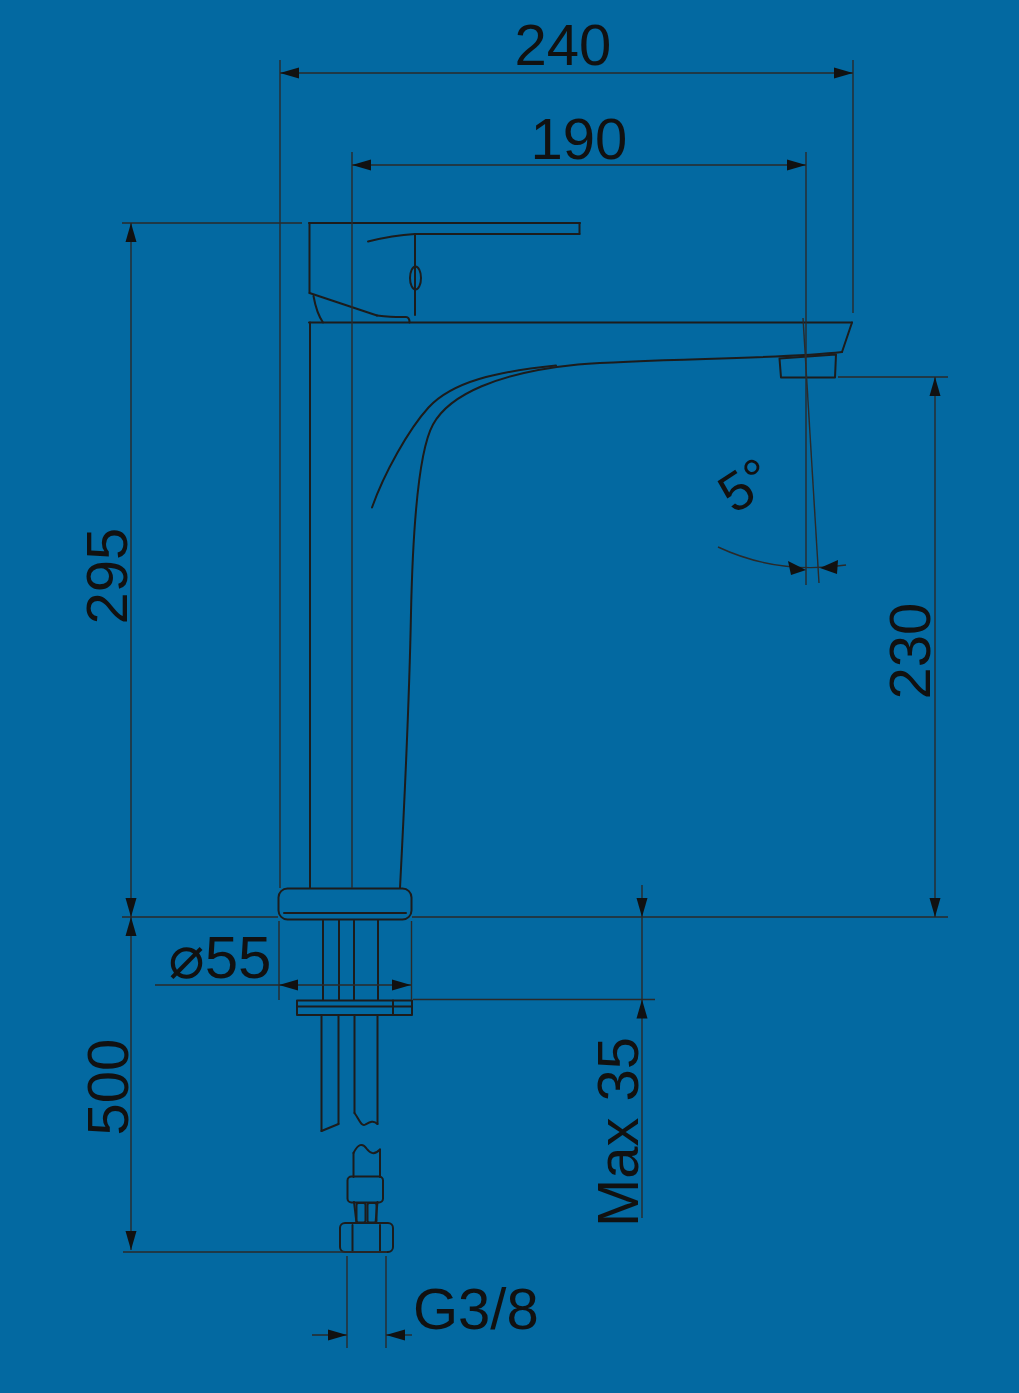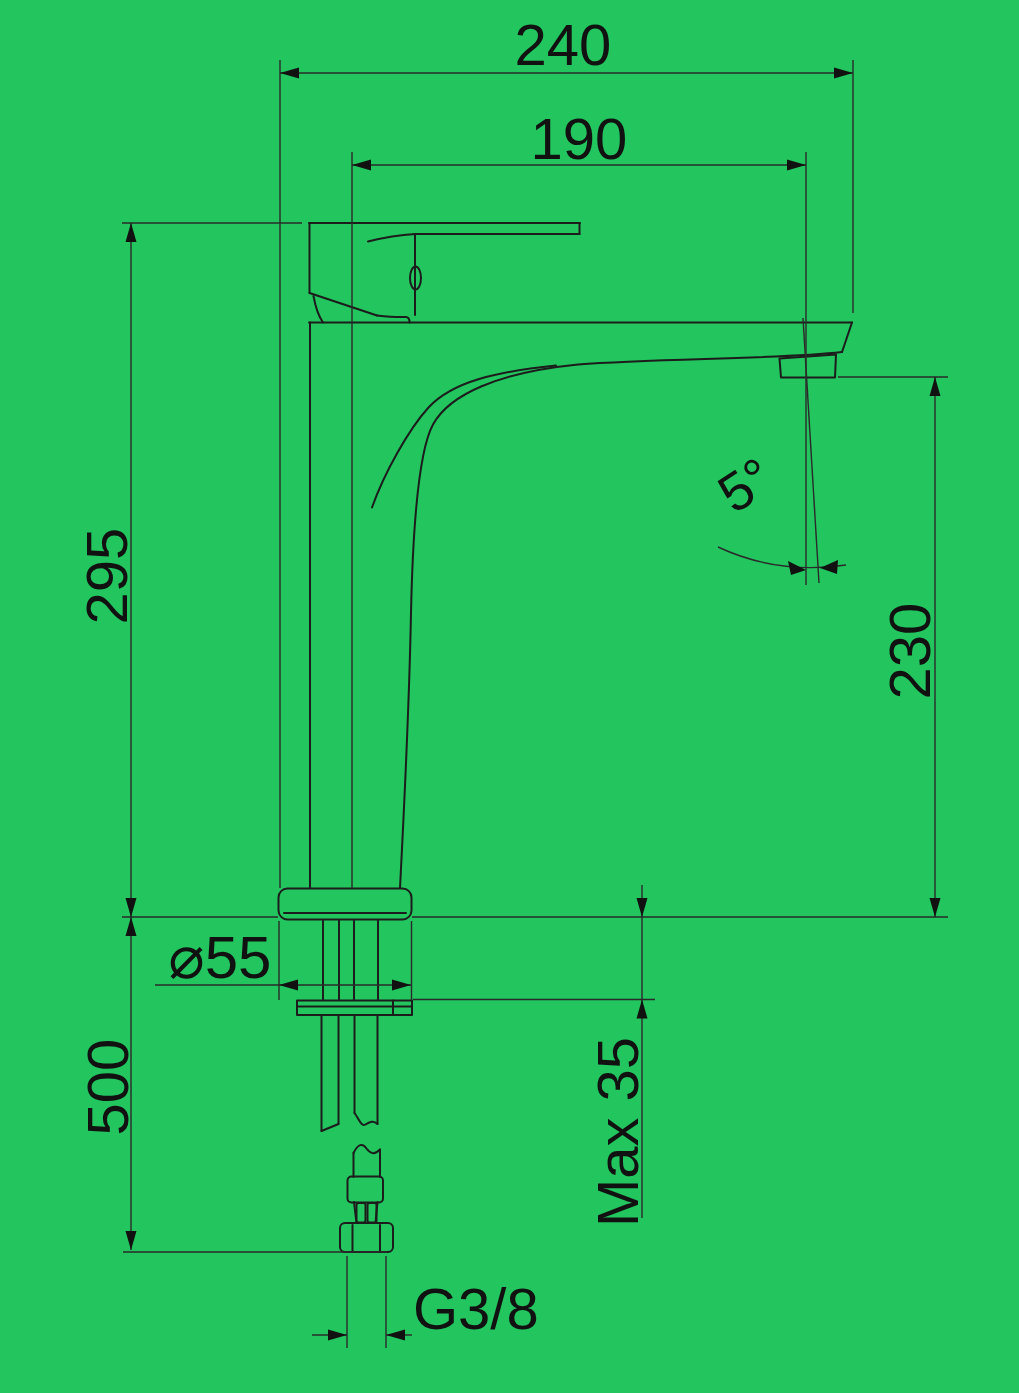--- a/index.html
+++ b/index.html
@@ -4,21 +4,21 @@
 <style>
   html, body {
     margin: 0;
     padding: 0;
     background: #ffffff;
   }
   #canvas {
     position: relative;
     width: 1019px;
     height: 1393px;
-    background: #22c55e;
+    background: #0369a1;
     overflow: hidden;
   }
   svg { display: block; }
   .part {
     fill: none;
     stroke: #1c1c1c;
     stroke-width: 2;
     stroke-linecap: round;
     stroke-linejoin: round;
   }

